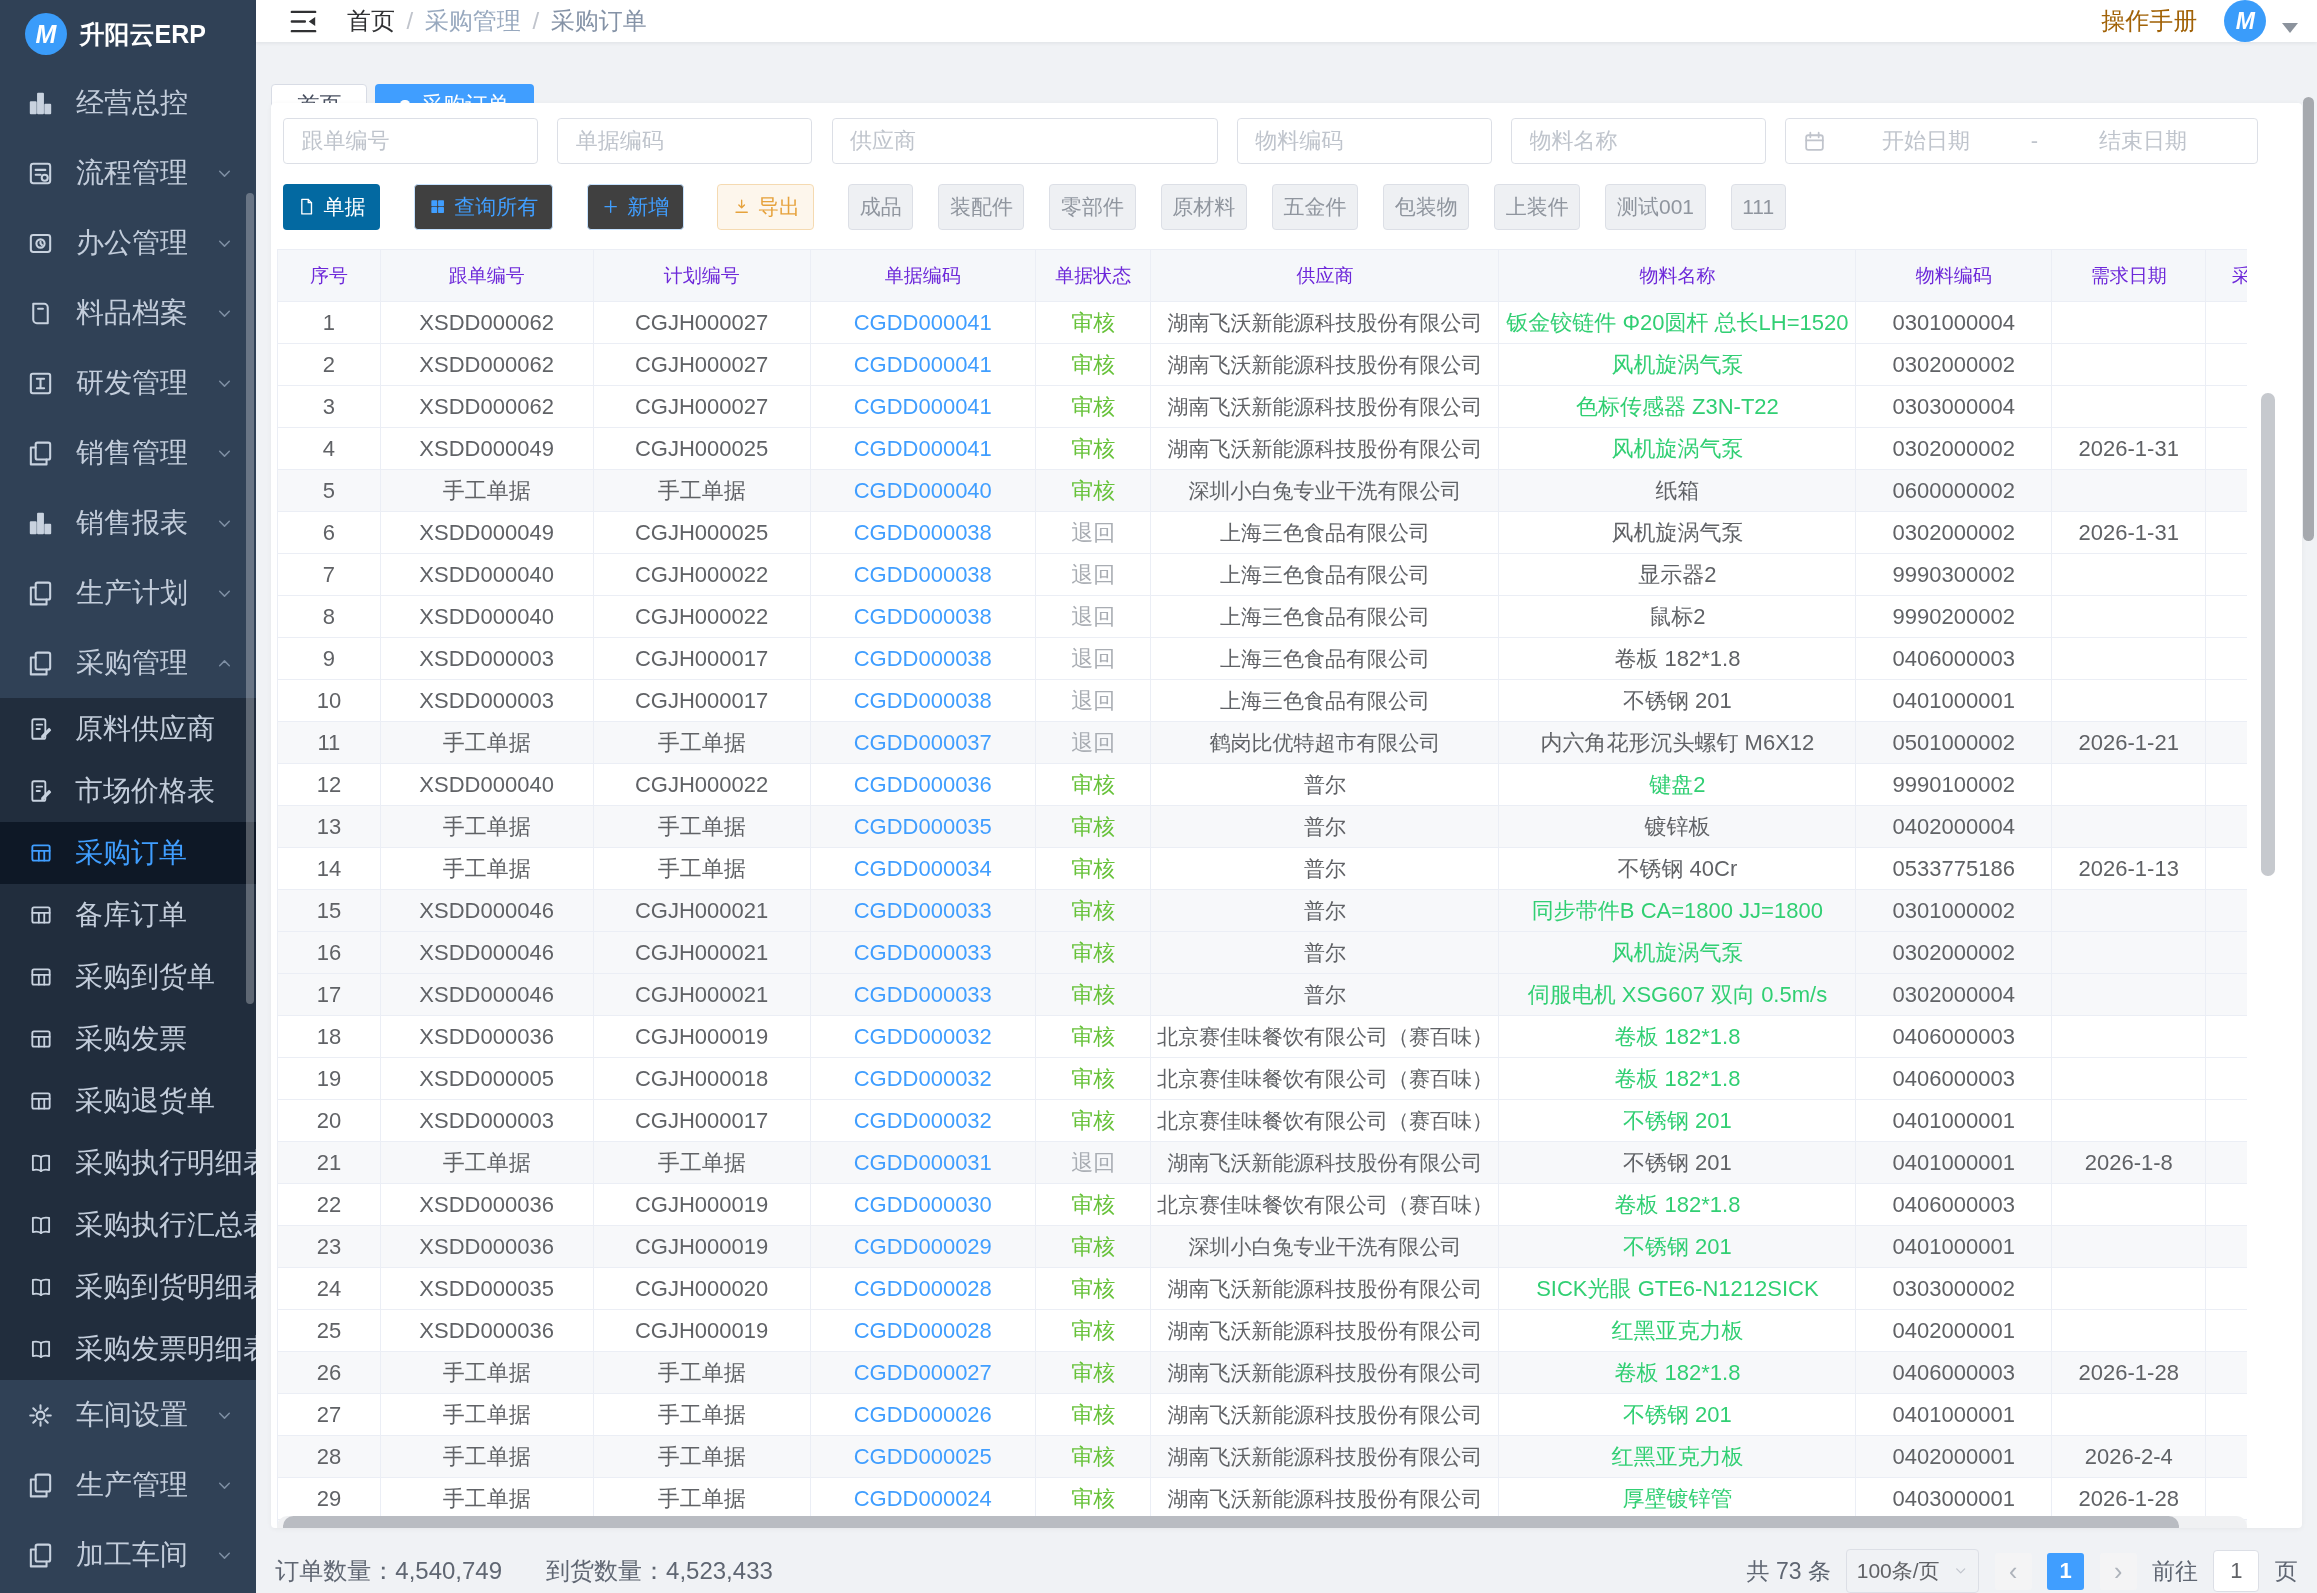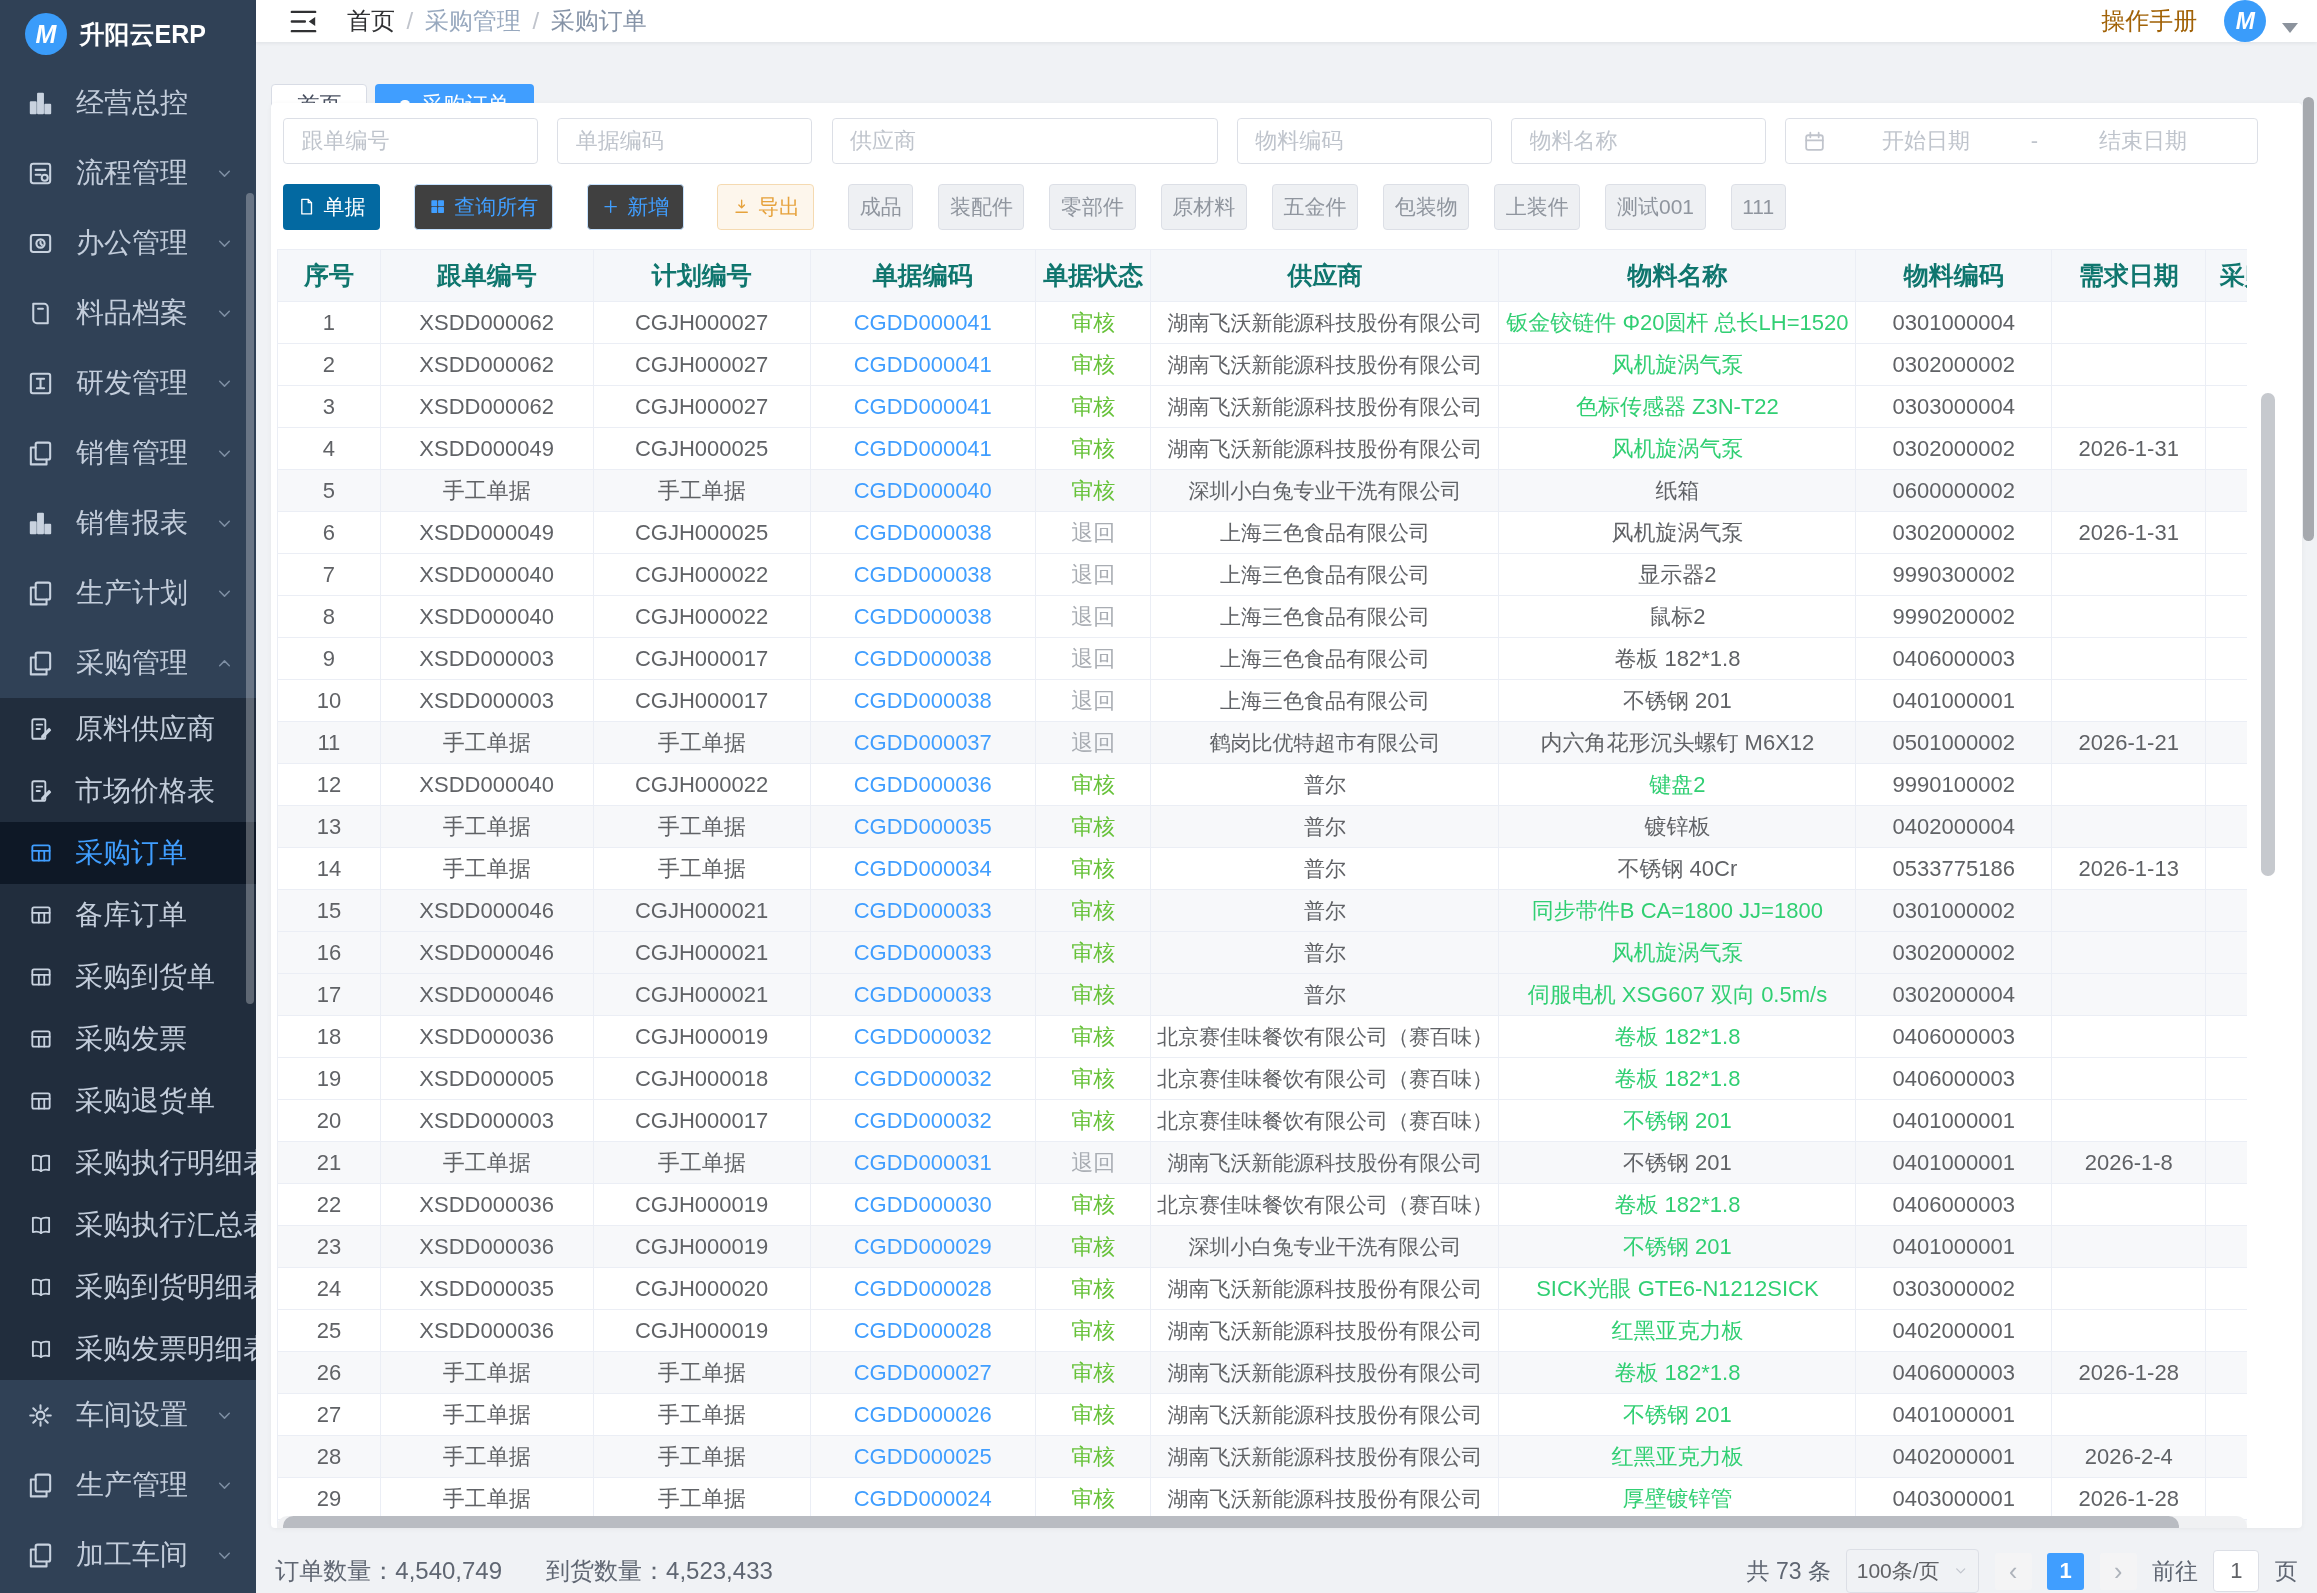--- a/index.html
+++ b/index.html
@@ -61,21 +61,21 @@
   .btn { height:46px; border-radius:3.9px; font-size:21px; display:flex; align-items:center; justify-content:center; padding:0 13.5px; cursor:pointer; border:1px solid transparent; white-space:nowrap; }
   .btn .b-icon { width:19.3px; height:19.3px; margin-right:6.8px; }
   .btn.primary { background:#0369a1; color:#fff; margin-right:8.7px; }
   .btn.light { background:#404040; border-color:#c6e2ff; color:#409eff; margin-right:8.7px; }
   .btn.warning { background:#fdf6ec; border-color:#f5dab1; color:#e6a23c; margin-right:8.7px; }
   .btn.cat { background:#eef0f3; border-color:#dcdfe6; color:#8f959e; padding:0 10.6px; }
 
   
   .table-wrap { position:relative; margin:9.7px 0 0 5.8px; width:1970px; height:1288px; overflow:hidden; }
   table { border-collapse:collapse; table-layout:fixed; width:2057px; }
-  th { height:52px; background:#f5f7fa; color:#0f766e; font-size:25px; font-weight:bold; border:1px solid #ebeef5; text-align:center; white-space:nowrap; overflow:hidden; }
+  th { height:52px; background:#f5f7fa; color:#6d28d9; font-size:19px; font-weight:normal; border:1px solid #ebeef5; text-align:center; white-space:nowrap; overflow:hidden; }
   td { height:42px; color:#606266; font-size:22px; border:1px solid #ebeef5; text-align:center; white-space:nowrap; overflow:hidden; padding:0 3.9px; }
   tr.shaded td { background:#f7f8fa; }
   td.link { color:#409eff; cursor:pointer; }
   td.st-ok { color:#67c23a; }
   td.st-back { color:#a9adb3; }
   td.mat-green { color:#31cf73; }
   td.supplier { font-size:21px; }
   .v-scroll-thumb { position:absolute; right:0px; top:58px; width:13.5px; height:483px; background:#c6c9ce; border-radius:6.8px; cursor:pointer; }
   .h-scroll-track { position:absolute; left:0; bottom:0; width:1970px; height:21px; background:#f0f1f3; border-radius:10.6px; }
   .h-scroll-thumb { position:absolute; left:5.8px; top:0; width:1896px; height:21px; background:#b9bcc2; border-radius:10.6px; cursor:pointer; }

